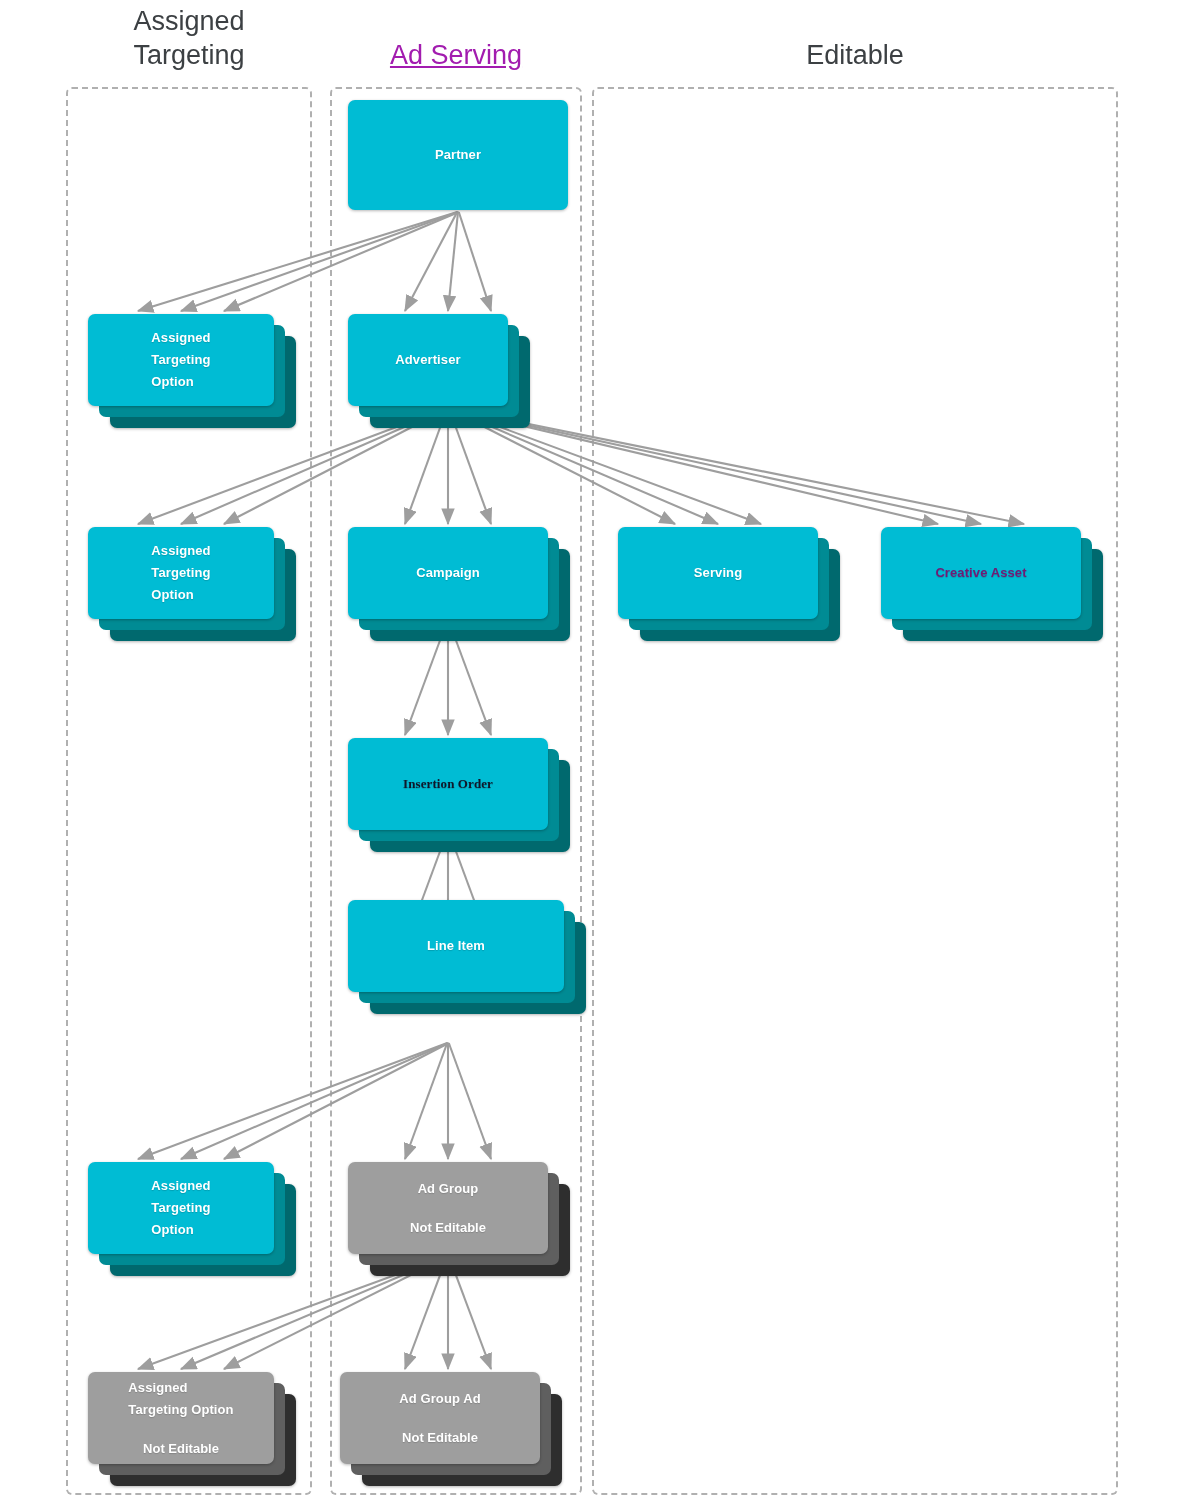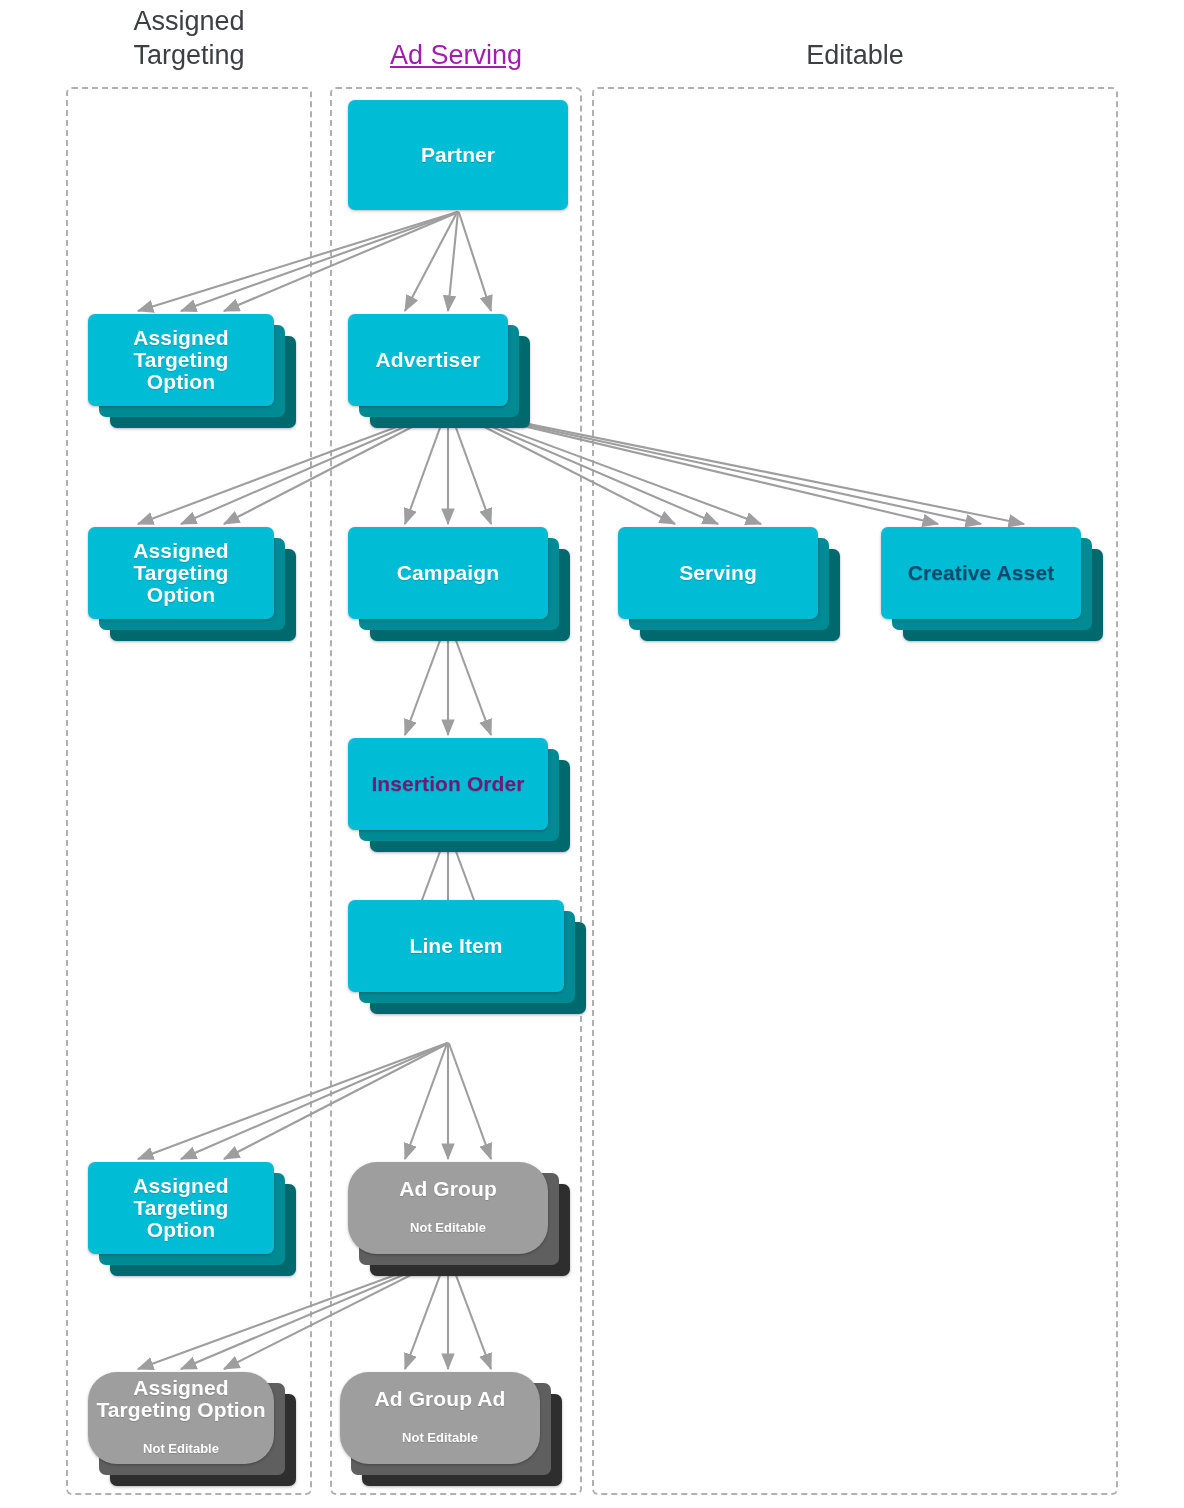--- a/index.html
+++ b/index.html
@@ -74,28 +74,27 @@
   }
 
   
   .node.cyan .stack3 { background: #00696e; box-shadow: 0 1px 3px rgba(0,0,0,0.30); }
   .node.cyan .stack2 { background: #008b94; }
   .node.cyan .face   { background: #00bcd4; }
 
   
   .node.gray .stack3 { background: #2e2e2e; box-shadow: 0 1px 3px rgba(0,0,0,0.30); }
   .node.gray .stack2 { background: #5f5f5f; }
-  .node.gray .face   { background: #9e9e9e; border-radius: 29px; }
+  .node.gray .face   { background: #9e9e9e; }
 
   .node-label {
     color: #ffffff;
     font-weight: bold;
-    font-size: 21px;
+    font-size: 13px;
     line-height: 22px;
-    text-align: center;
     white-space: pre-line;
     letter-spacing: 0.1px;
     text-shadow: 0 1px 1px rgba(0,0,0,0.16);
   }
   .node-sub {
     color: #ffffff;
     font-weight: bold;
     font-size: 13px;
     line-height: 16px;
     text-align: center;
@@ -234,28 +233,28 @@
         <div class="stack3"></div>
         <div class="stack2"></div>
         <div class="face">
           <div class="node-label" style="color: rgb(255, 255, 255);">Serving</div>
         </div>
       </div>
       <div class="node cyan" style="left: 881px; top: 527px; width: 200px; height: 92px;">
         <div class="stack3"></div>
         <div class="stack2"></div>
         <div class="face">
-          <div class="node-label" style="color: #0c4a6e;">Creative Asset</div>
+          <div class="node-label" style="color: #701a75;">Creative Asset</div>
         </div>
       </div>
       <div class="node cyan" style="left: 348px; top: 738px; width: 200px; height: 92px;">
         <div class="stack3"></div>
         <div class="stack2"></div>
         <div class="face">
-          <div class="node-label" style="color: #701a75;">Insertion Order</div>
+          <div class="node-label" style="color: #0f172a; font-family: Liberation Serif, serif;">Insertion Order</div>
         </div>
       </div>
       <div class="node cyan" style="left: 348px; top: 900px; width: 216px; height: 92px;">
         <div class="stack3"></div>
         <div class="stack2"></div>
         <div class="face">
           <div class="node-label" style="color: rgb(255, 255, 255);">Line Item</div>
         </div>
       </div>
       <div class="node cyan" style="left: 88px; top: 1162px; width: 186px; height: 92px;">

